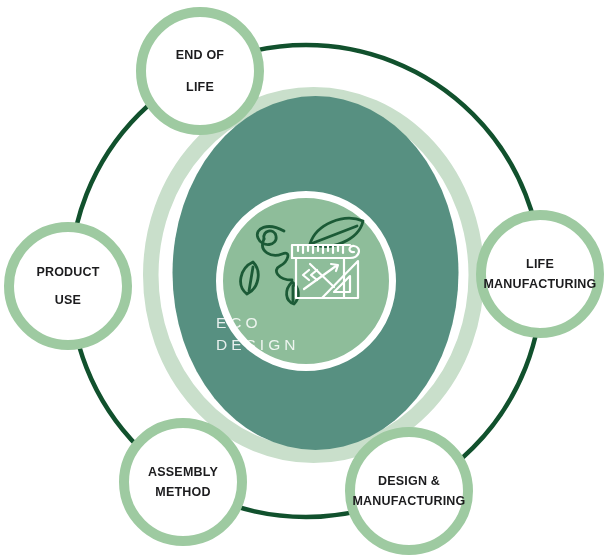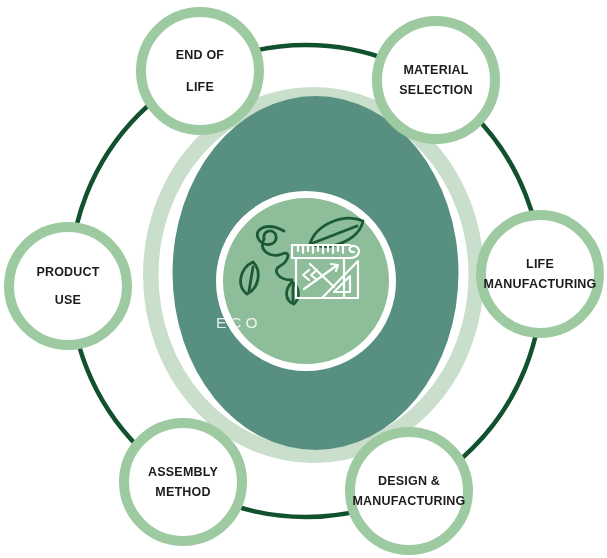--- a/index.html
+++ b/index.html
@@ -80,31 +80,28 @@
       <path d="M 309 270 L 303 275 L 309 280"></path>
       <path d="M 317 270 L 311 275 L 317 280"></path>
 
       <path d="M 322 298 L 358 298 L 358 261 Z"></path>
       <path d="M 334 292 L 350 292 L 350 276 Z"></path>
     </g>
   </svg>
 
   <div class="center-text">
     <div>ECO</div>
+    <div>DESIGN</div>
   </div>
 
   <div class="node" style="left:136px;top:7px;gap:12px;">
     <div class="node-line">END OF</div>
     <div class="node-line">LIFE</div>
   </div>
 
-  <div class="node" style="left:372px;top:16px;">
-    <div class="node-line">MATERIAL</div>
-    <div class="node-line">SELECTION</div>
-  </div>
 
   <div class="node" style="left:476px;top:210px;">
     <div class="node-line">LIFE</div>
     <div class="node-line">MANUFACTURING</div>
   </div>
 
   <div class="node" style="left:345px;top:427px;">
     <div class="node-line">DESIGN &amp;</div>
     <div class="node-line">MANUFACTURING</div>
   </div>

